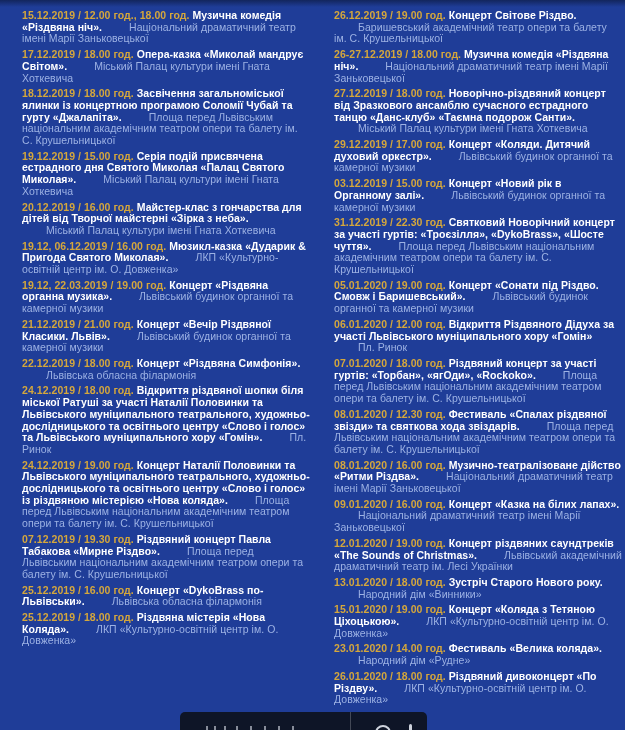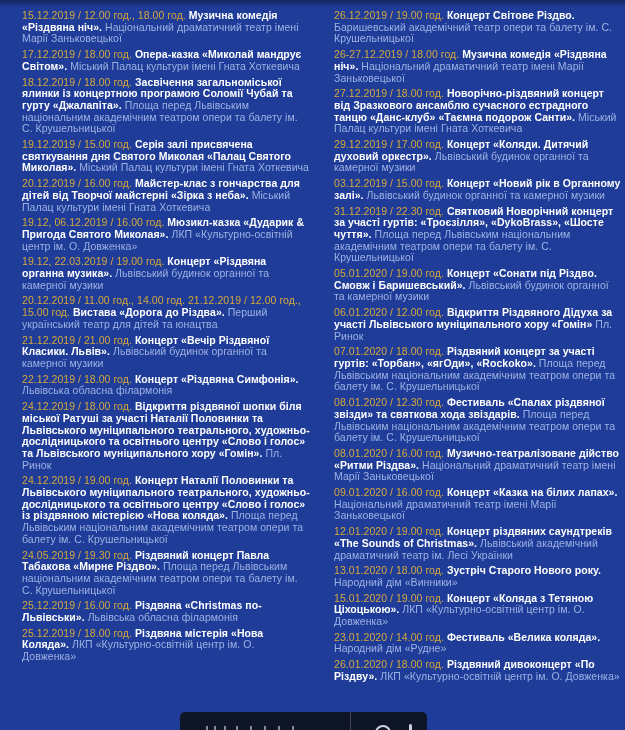--- a/index.html
+++ b/index.html
@@ -15,23 +15,23 @@
   }
   main{
     position:absolute;top:10px;left:22px;width:588px;
     display:flex;gap:24px;
   }
   .col{width:288px;flex:0 0 288px;}
   .entry{
     margin:0 0 4px 0;
     font-size:10.5px;line-height:11.7px;letter-spacing:.05px;
   }
-  .entry .date{color:#d5a73c;font-weight:normal;}
+  .entry .date{color:#d5a73c;font-weight:bold;}
   .entry .title{color:#ffffff;font-weight:bold;}
-  .entry .venue{color:#9db2e4;font-weight:normal;}
+  .entry .venue{color:#9db2e4;font-weight:normal;margin-left:24px;}
   
   .bottom-overlay{
     position:absolute;left:180px;top:712px;width:247px;height:26px;
     background:#0e1527;border-radius:5px 5px 0 0;
     display:flex;align-items:flex-start;
   }
   .overlay-left{position:relative;width:170px;height:100%;}
   .overlay-right{
     position:relative;flex:1;height:100%;
     border-left:1px solid rgba(255,255,255,.22);
@@ -80,21 +80,21 @@
   </p>
 
   <p class="entry">
     <span class="date">18.12.2019 / 18.00 год.</span>
     <span class="title">Засвічення загальноміської ялинки із концертною програмою Соломії Чубай та гурту «Джалапіта».</span>
     <span class="venue">Площа перед Львівським національним академічним театром опери та балету ім. С. Крушельницької</span>
   </p>
 
   <p class="entry">
     <span class="date">19.12.2019 / 15.00 год.</span>
-    <span class="title">Серія залі присвячена святкування дня Святого Миколая «Палац Святого Миколая».</span>
+    <span class="title">Серія подій присвячена естрадного дня Святого Миколая «Палац Святого Миколая».</span>
     <span class="venue">Міський Палац культури імені Гната Хоткевича</span>
   </p>
 
   <p class="entry">
     <span class="date">20.12.2019 / 16.00 год.</span>
     <span class="title">Майстер-клас з гончарства для дітей від Творчої майстерні «Зірка з неба».</span>
     <span class="venue">Міський Палац культури імені Гната Хоткевича</span>
   </p>
 
   <p class="entry">
@@ -102,25 +102,20 @@
     <span class="title">Мюзикл-казка «Дударик &amp; Пригода Святого Миколая».</span>
     <span class="venue">ЛКП «Культурно-освітній центр ім. О. Довженка»</span>
   </p>
 
   <p class="entry">
     <span class="date">19.12, 22.03.2019 / 19.00 год.</span>
     <span class="title">Концерт «Різдвяна органна музика».</span>
     <span class="venue">Львівський будинок органної та камерної музики</span>
   </p>
 
-  <p class="entry">
-    <span class="date">20.12.2019 / 11.00 год., 14.00 год.  21.12.2019 / 12.00 год., 15.00 год.</span>
-    <span class="title">Вистава «Дорога до Різдва».</span>
-    <span class="venue">Перший український театр для дітей та юнацтва</span>
-  </p>
 
   <p class="entry">
     <span class="date">21.12.2019 / 21.00 год.</span>
     <span class="title">Концерт «Вечір Різдвяної Класики. Львів».</span>
     <span class="venue">Львівський будинок органної та камерної музики</span>
   </p>
 
   <p class="entry">
     <span class="date">22.12.2019 / 18.00 год.</span>
     <span class="title">Концерт «Різдвяна Симфонія».</span>
@@ -133,28 +128,28 @@
     <span class="venue">Пл. Ринок</span>
   </p>
 
   <p class="entry">
     <span class="date">24.12.2019 / 19.00 год.</span>
     <span class="title">Концерт Наталії Половинки та Львівського муніципального театрального, художньо-дослідницького та освітнього центру «Слово і голос» із різдвяною містерією «Нова коляда».</span>
     <span class="venue">Площа перед Львівським національним академічним театром опери та балету ім. С. Крушельницької</span>
   </p>
 
   <p class="entry">
-    <span class="date">24.05.2019 / 19.30 год.</span>
+    <span class="date">07.12.2019 / 19.30 год.</span>
     <span class="title">Різдвяний концерт Павла Табакова «Мирне Різдво».</span>
     <span class="venue">Площа перед Львівським національним академічним театром опери та балету ім. С. Крушельницької</span>
   </p>
 
   <p class="entry">
     <span class="date">25.12.2019 / 16.00 год.</span>
-    <span class="title">Різдвяна «Christmas по-Львівськи».</span>
+    <span class="title">Концерт «DykoBrass по-Львівськи».</span>
     <span class="venue">Львівська обласна філармонія</span>
   </p>
 
   <p class="entry">
     <span class="date">25.12.2019 / 18.00 год.</span>
     <span class="title">Різдвяна містерія «Нова Коляда».</span>
     <span class="venue">ЛКП «Культурно-освітній центр ім. О. Довженка»</span>
   </p>
 </section>
   <section class="col">

